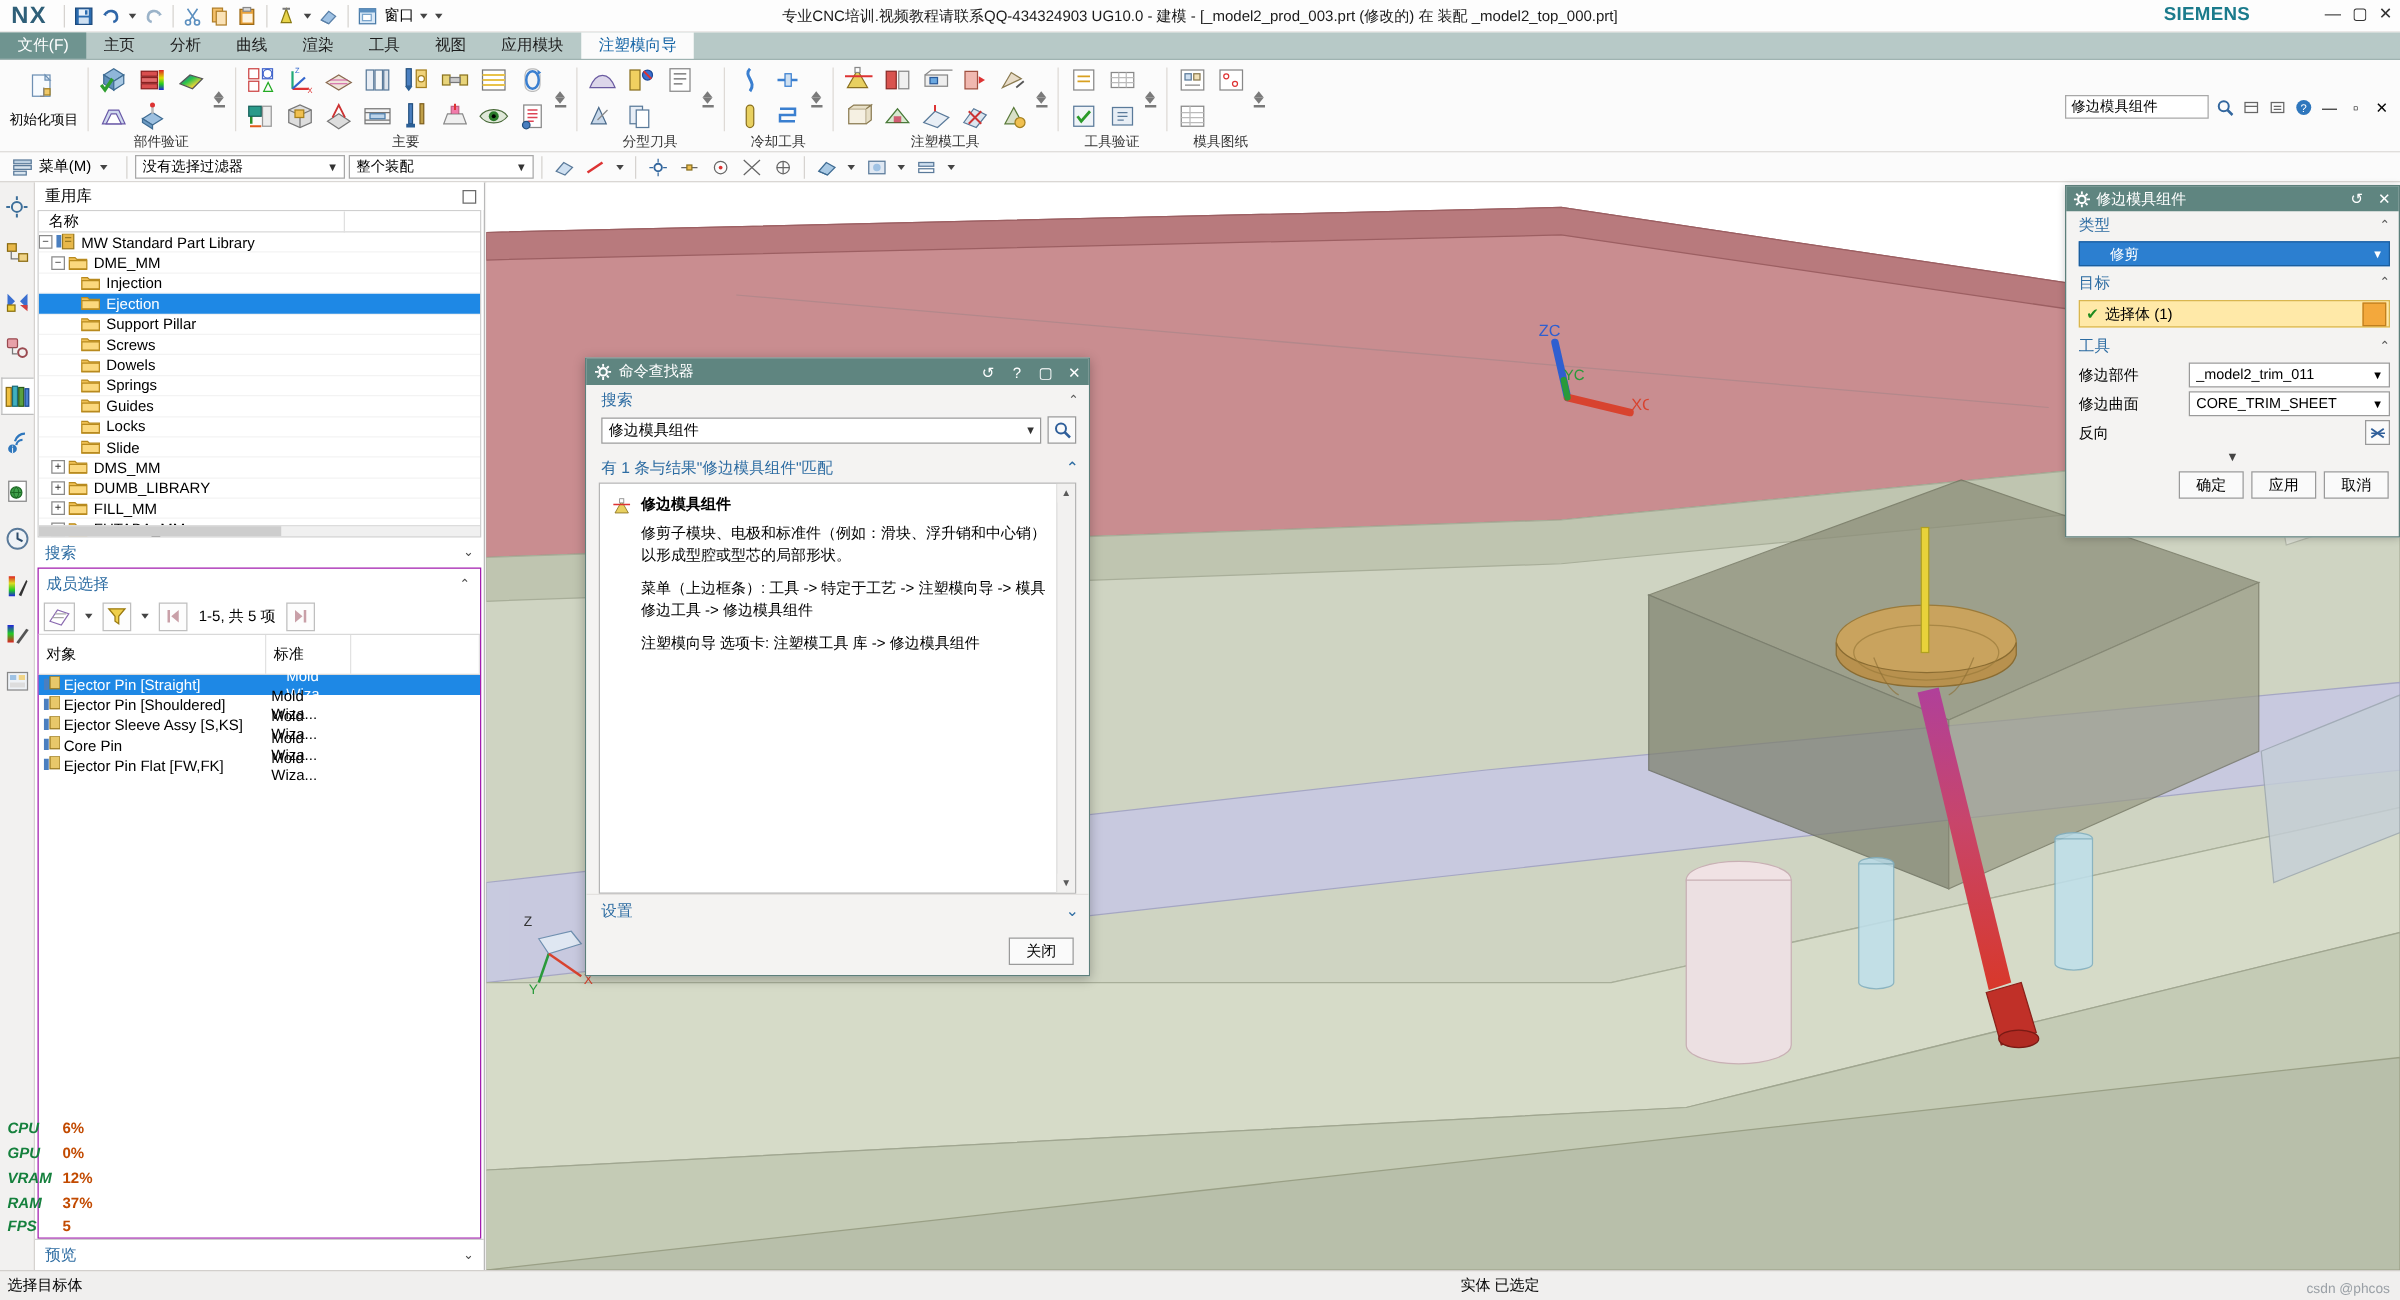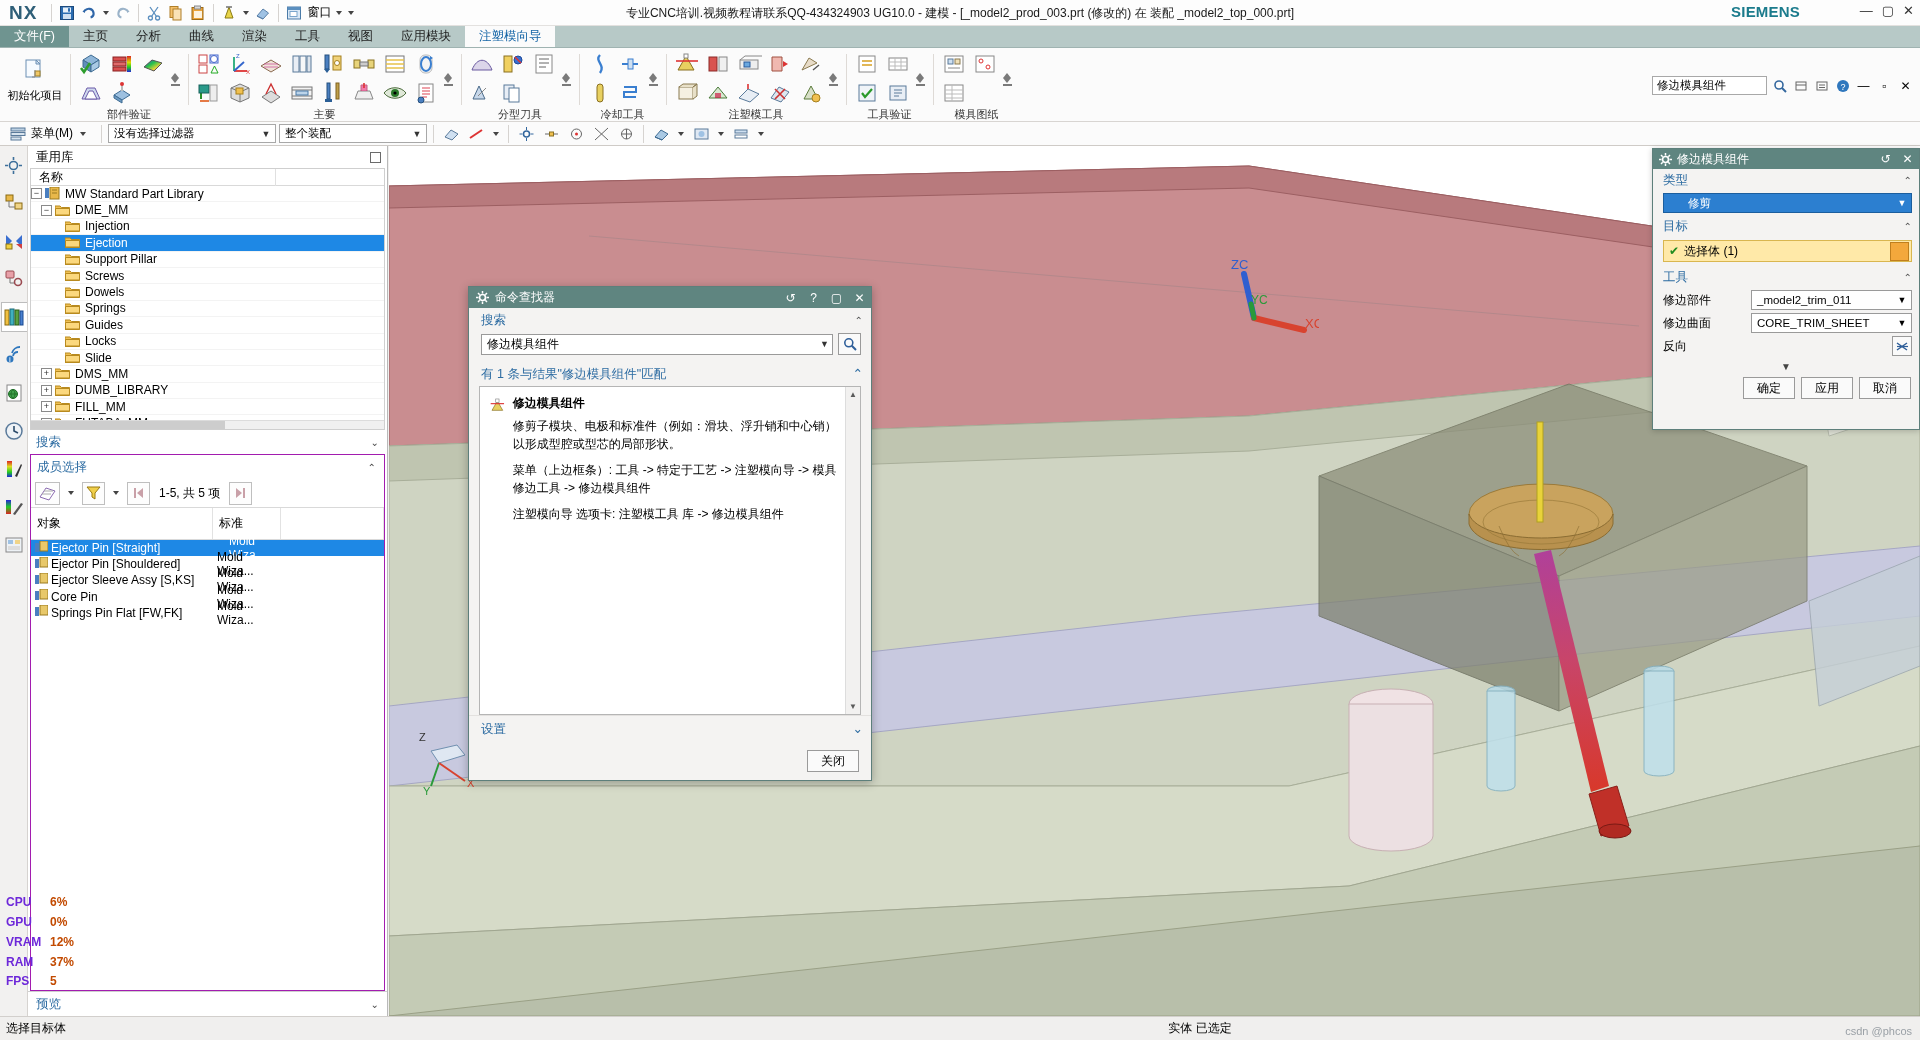--- a/index.html
+++ b/index.html
@@ -183,21 +183,21 @@
   .mrow { height: 16.2px; display: flex; font-size: 12px; align-items: stretch; }
   .mrow.sel { background: #1e88e5; color: #fff; gap: 12px; }
   .mrow .c-obj { width: 182px; display: flex; align-items: center; gap: 3px; padding-left: 4px; }
   .mrow .c-std { width: 68px; display: flex; align-items: center; padding-left: 4px; }
   .mrow .c-x { flex: 1; }
   .preview-label { border-top: 1px solid #cfcfcf; }
 
   
   .stats { position: absolute; left: 6px; bottom: 48px; font-size: 12px; font-weight: bold; line-height: 19.7px; }
   .stats .row { display: flex; }
-  .stats .k { width: 44px; color: #6d28d9; }
+  .stats .k { width: 44px; color: #15803d; font-style: italic; }
   .stats .v { color: #c24a00; }
 
   
   .viewport {
     position: absolute; top: 146px; left: 389px; right: 0; bottom: 24px;
     overflow: hidden; background: #fff;
   }
 
   
   .dialog {
@@ -1290,21 +1290,21 @@
             </span>
             <span class="c-std">Mold Wiza...</span>
             <span class="c-x"></span>
           </div>
           <div class="mrow">
             <span class="c-obj">
               <span><svg width="13" height="12" viewBox="0 0 13 12">
                   <rect x="0" y="2" width="4" height="9" fill="#4a7fc0"></rect>
                   <rect x="5" y="0" width="8" height="10" fill="#e8c86a" stroke="#9a7a20"></rect>
                 </svg></span>
-              <span>Springs Pin Flat [FW,FK]</span>
+              <span>Ejector Pin Flat [FW,FK]</span>
             </span>
             <span class="c-std">Mold Wiza...</span>
             <span class="c-x"></span>
           </div>
         </div>
     </div>
 
     <div class="sect-label preview-label">
       <span>预览</span>
       <span class="chev">⌄</span>

